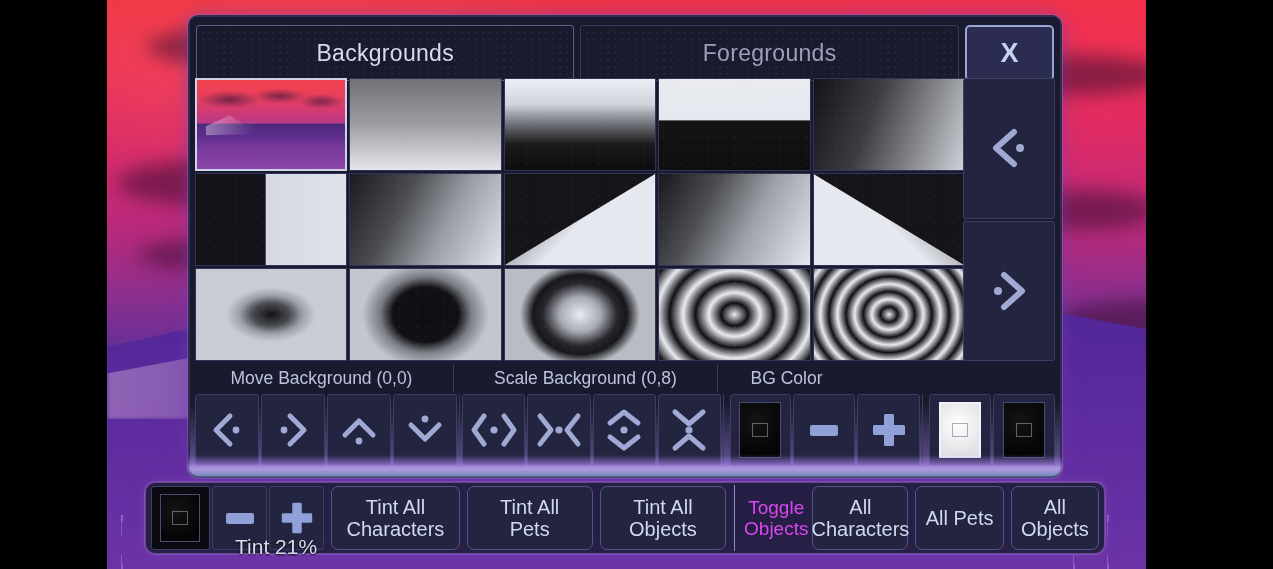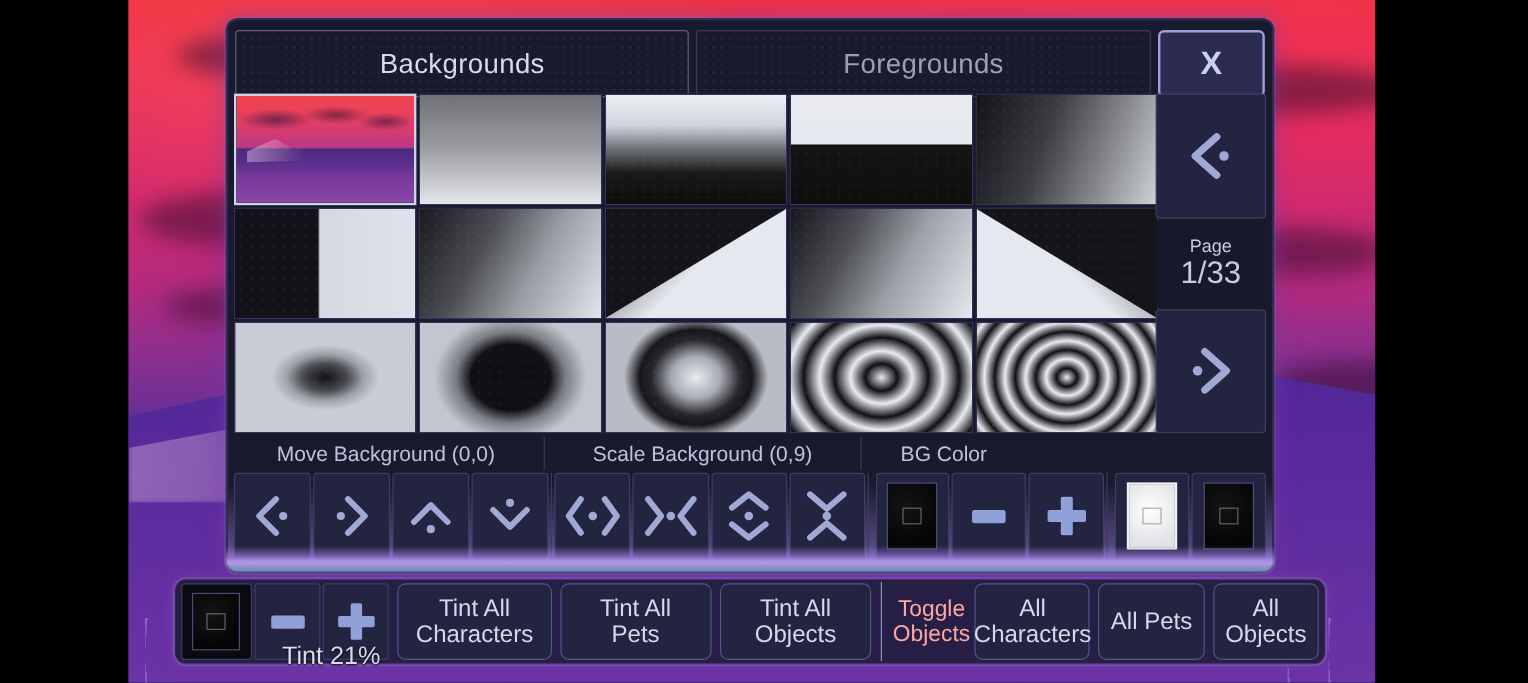--- a/index.html
+++ b/index.html
@@ -289,21 +289,21 @@
     display: flex; align-items: center; justify-content: center;
     padding: 0 8px;
   }
   .tb-divider {
     width: 1px; height: 66px;
     margin-left: 8px;
     background: #8b8fc2;
   }
   .tb-static {
     height: 64px; margin-left: 7px;
-    color: #fca5a5; font-size: 19px; line-height: 1.12;
+    color: #d946ef; font-size: 19px; line-height: 1.12;
     text-align: center;
     display: flex; align-items: center; justify-content: center;
   }
 </style>
 </head>
 <body>
 
 <div id="stage">
 
   <div id="game-bg">
@@ -427,35 +427,31 @@
         </div>
       </div>
 
       <div class="nav-col">
         <div class="nav-btn">
           <svg class="ic" width="54" height="48" viewBox="0 0 54 48">
             <path d="M32 8 L14 24 L32 40" fill="none" stroke="#9fa9d4" stroke-width="6" stroke-linecap="round" stroke-linejoin="round"></path>
             <circle cx="38" cy="24" r="4" fill="#9fa9d4"></circle>
           </svg>
         </div>
-        <div class="page-ind">
-          <span class="p-lbl">Page</span>
-          <span class="p-val">1/33</span>
-        </div>
         <div class="nav-btn">
           <svg class="ic" width="54" height="48" viewBox="0 0 54 48">
             <path d="M22 8 L40 24 L22 40" fill="none" stroke="#9fa9d4" stroke-width="6" stroke-linecap="round" stroke-linejoin="round"></path>
             <circle cx="16" cy="24" r="4" fill="#9fa9d4"></circle>
           </svg>
         </div>
       </div>
 
       <div class="ctrl-labels">
         <div class="ctrl-lbl" style="width:264px;">Move Background (0,0)</div>
-        <div class="ctrl-lbl" style="width:264px;">Scale Background (0,9)</div>
+        <div class="ctrl-lbl" style="width:264px;">Scale Background (0,8)</div>
         <div class="ctrl-lbl" style="width:137px;">BG Color</div>
       </div>
 
       <div class="ctrl-row">
 
         <div class="ctrl-group" style="width:264px;">
           <div class="cbtn">
             <svg class="ic" width="44" height="44" viewBox="0 0 44 44">
               <path d="M25 8 L11 22 L25 36" fill="none" stroke="#9fa9d4" stroke-width="5" stroke-linecap="round" stroke-linejoin="round"></path>
               <circle cx="31" cy="22" r="3.4" fill="#9fa9d4"></circle>

